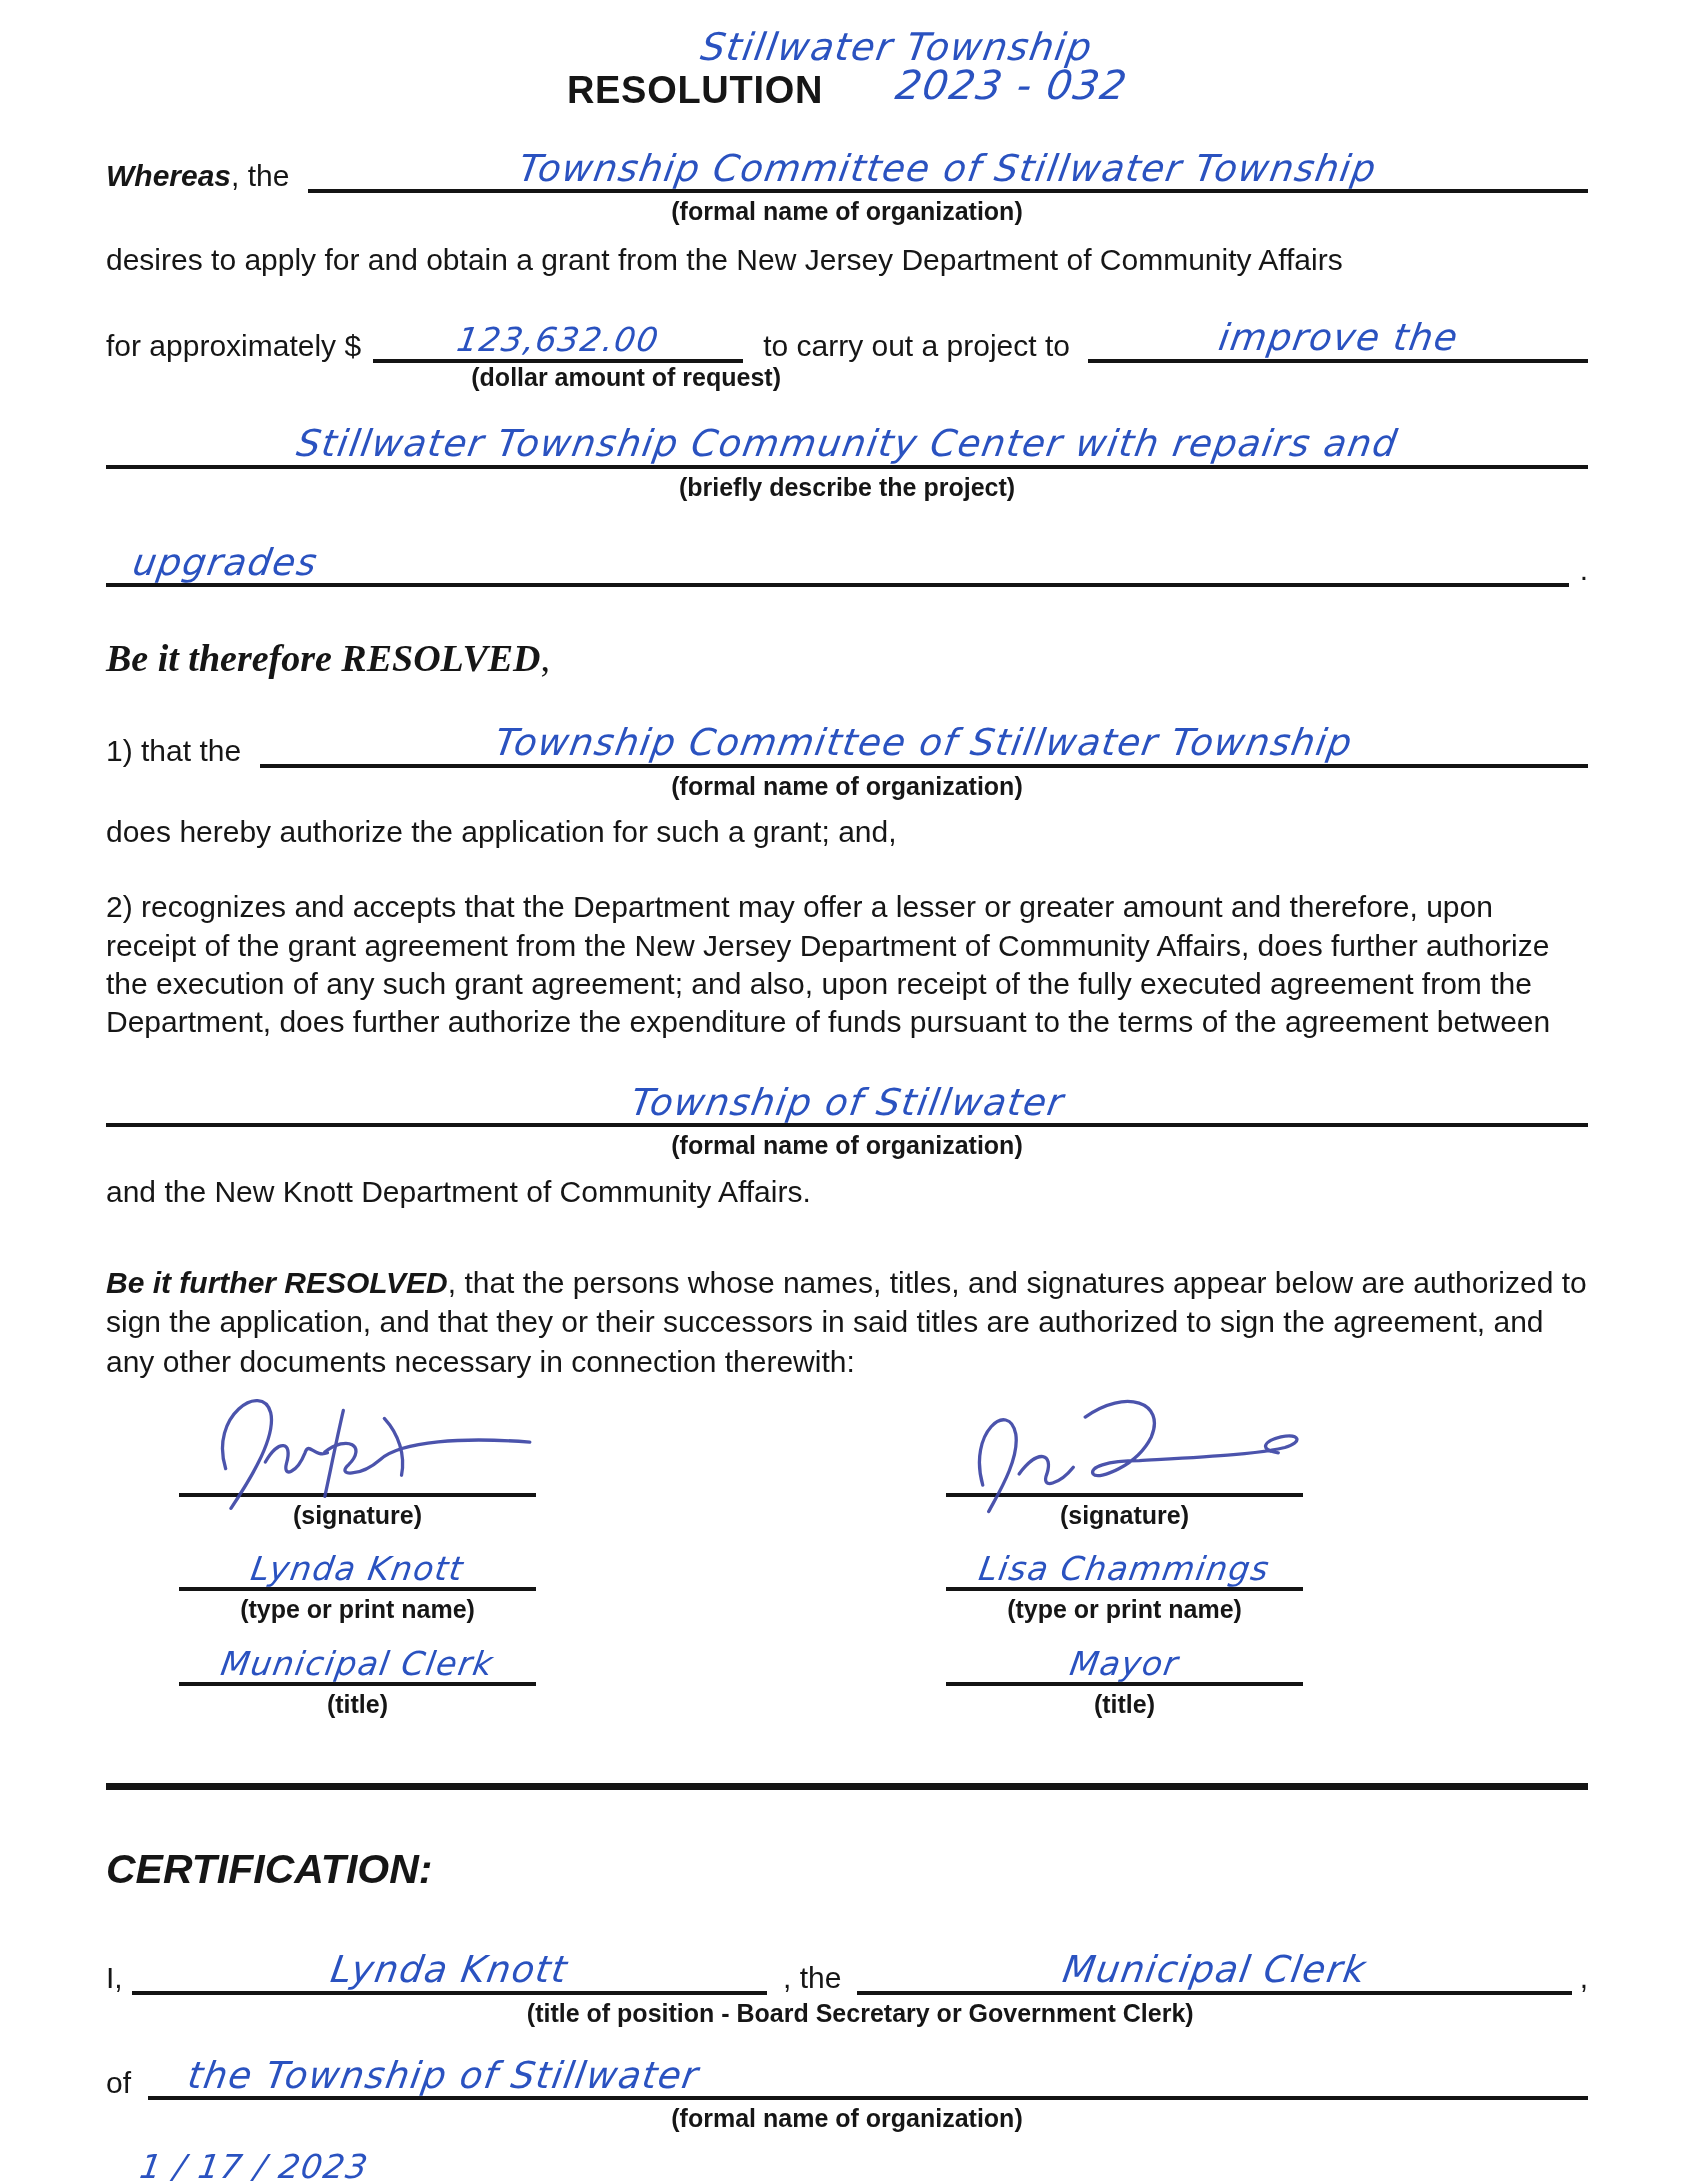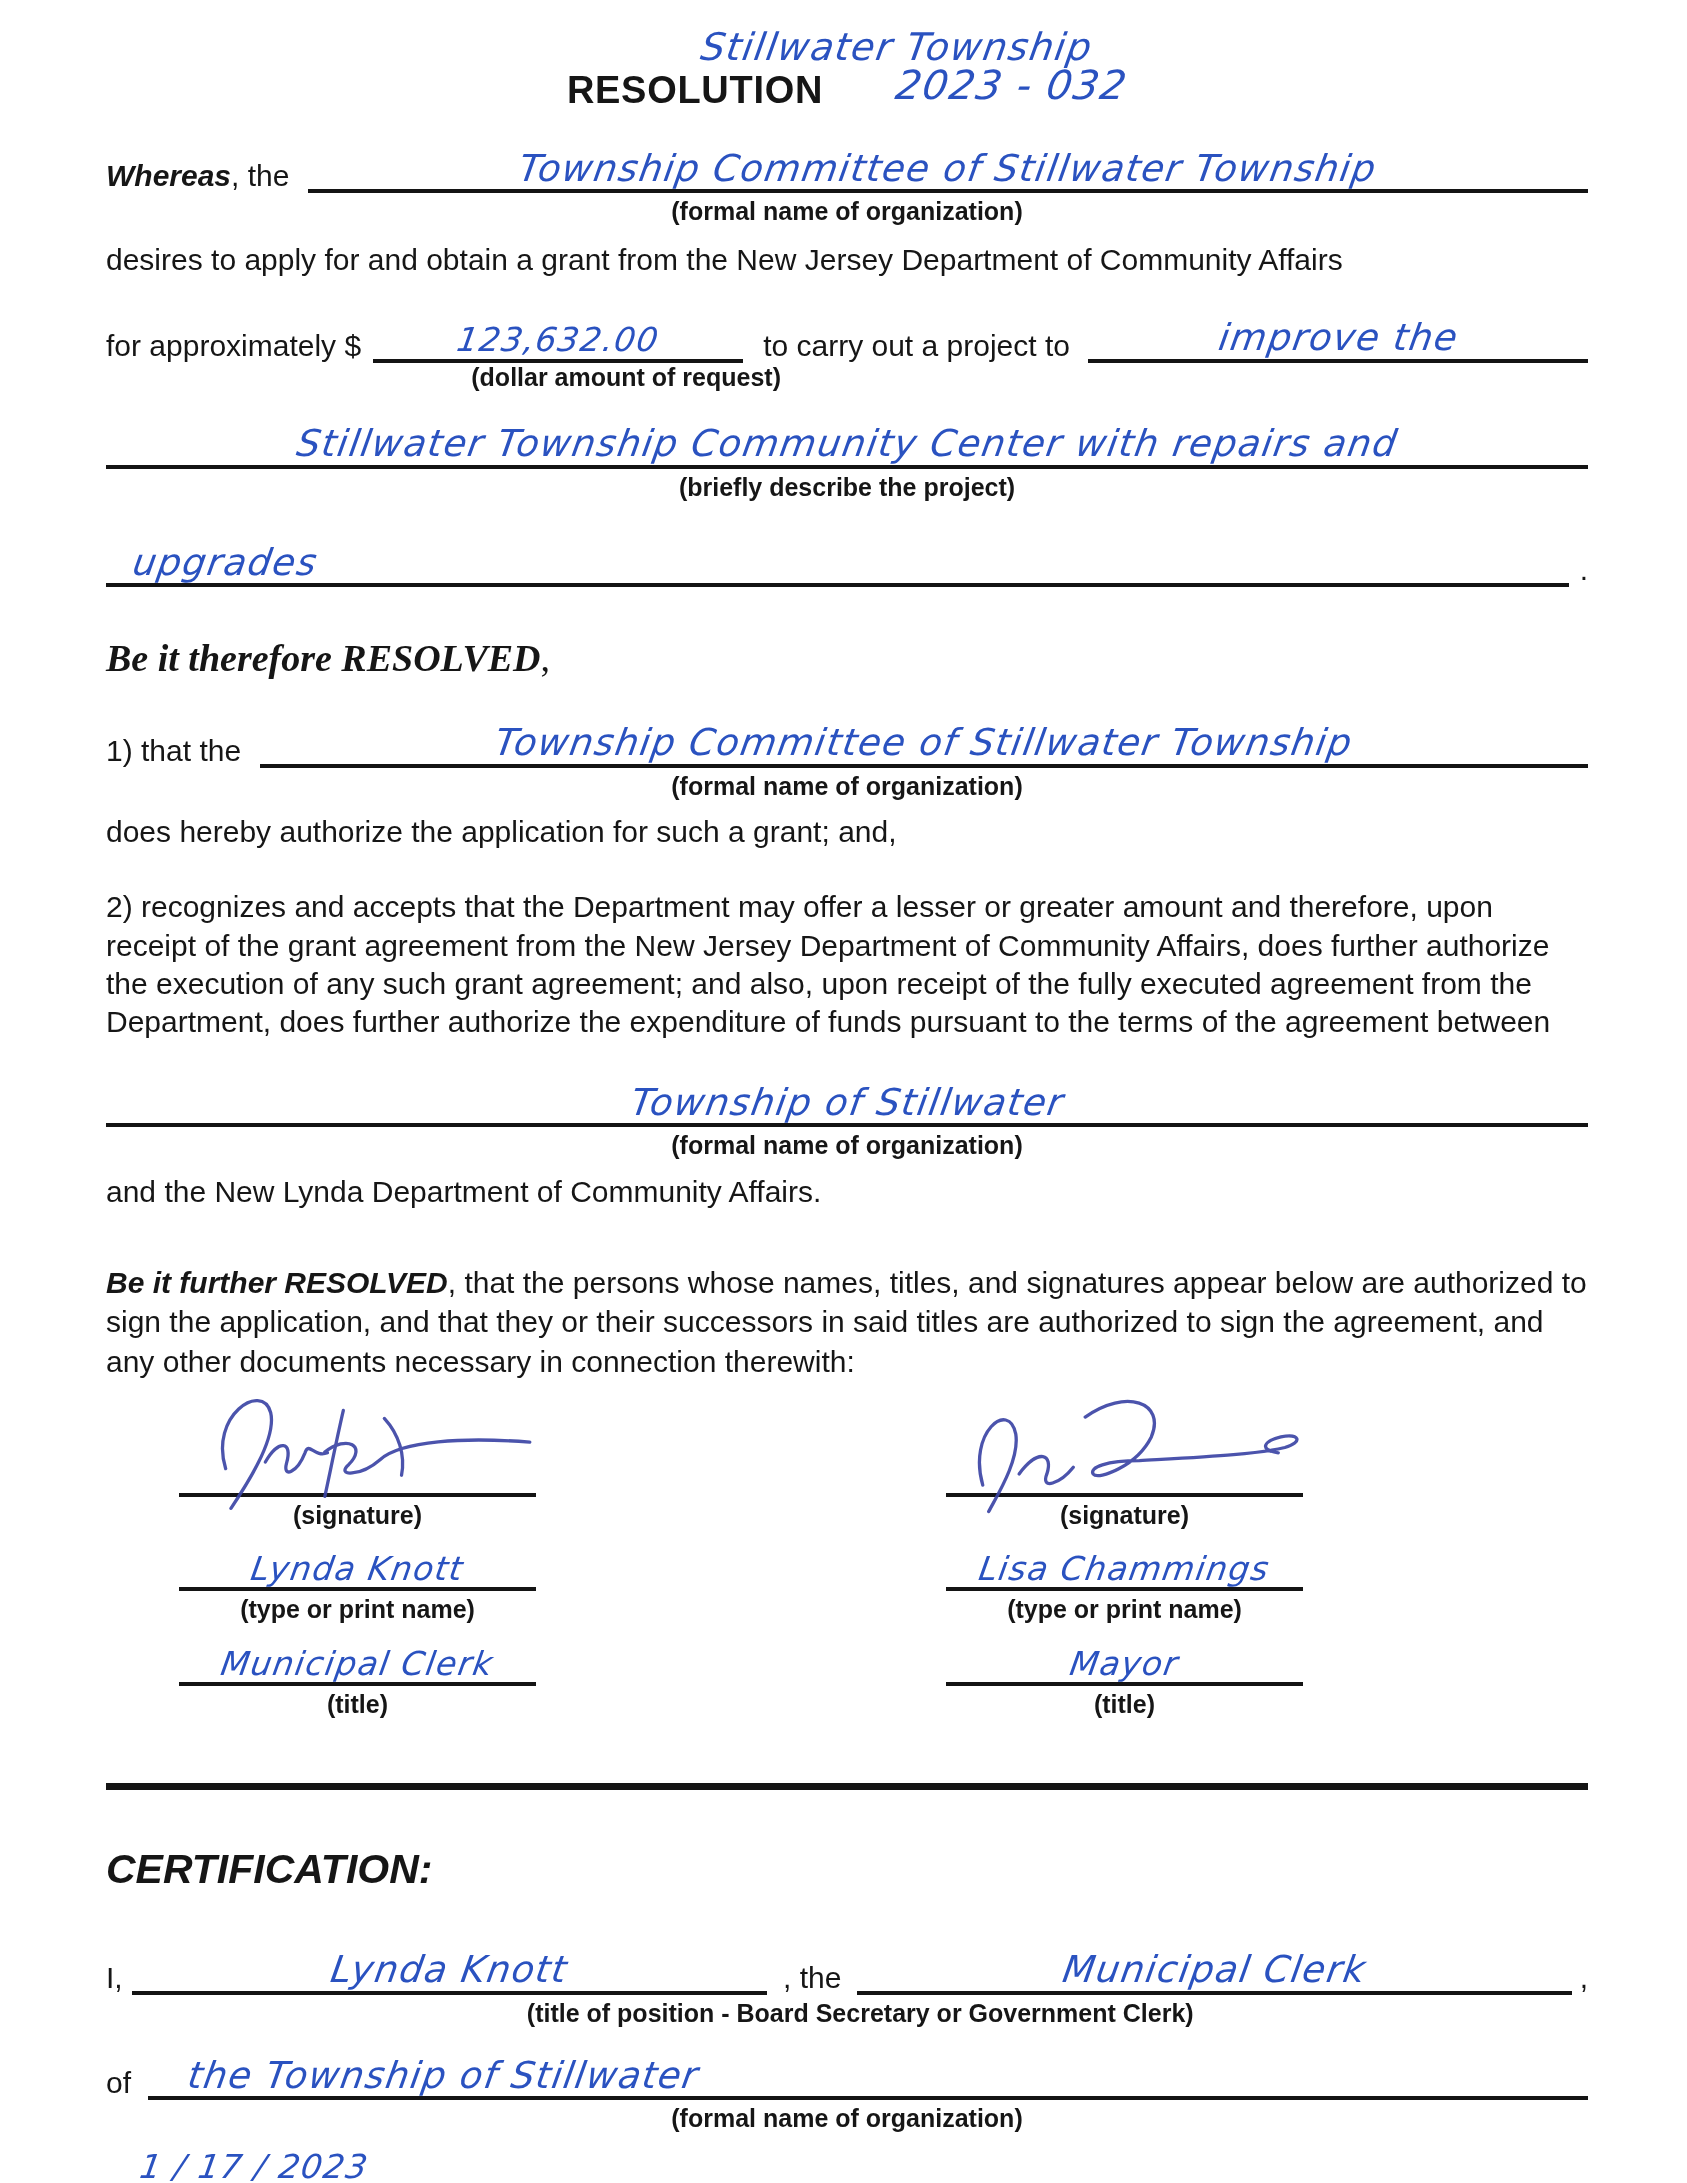--- a/index.html
+++ b/index.html
@@ -168,21 +168,21 @@
 
   <p class="para2">2) recognizes and accepts that the Department may offer a lesser or greater amount and therefore, upon receipt of the grant agreement from the New Jersey Department of Community Affairs, does further authorize the execution of any such grant agreement; and also, upon receipt of the fully executed agreement from the Department, does further authorize the expenditure of funds pursuant to the terms of the agreement between</p>
 
   <div class="sec-agree">
     <div class="row">
       <span class="blank flex1">
         <span class="hand">Township of Stillwater</span>
       </span>
     </div>
     <div class="lbl center org-lbl">(formal name of organization)</div>
-    <p class="agree-line">and the New Lynda Department of Community Affairs.</p>
+    <p class="agree-line">and the New Knott Department of Community Affairs.</p>
   </div>
 
   <p class="sec-res2"><span class="bi">Be it further RESOLVED</span><span>, that the persons whose names, titles, and signatures appear below are authorized to sign the application, and that they or their successors in said titles are authorized to sign the agreement, and any other documents necessary in connection therewith:</span></p>
 
   <div class="sec-signers">
 
     <div class="sig-col">
       <svg class="sig-scribble" width="357" height="139" viewBox="0 0 540 210">
         <g fill="none" stroke="#3c45a5" stroke-width="5" stroke-linecap="round" opacity="0.92">
           <path d="M60,140 C35,60 115,8 128,55 C138,95 88,170 68,200"></path>

